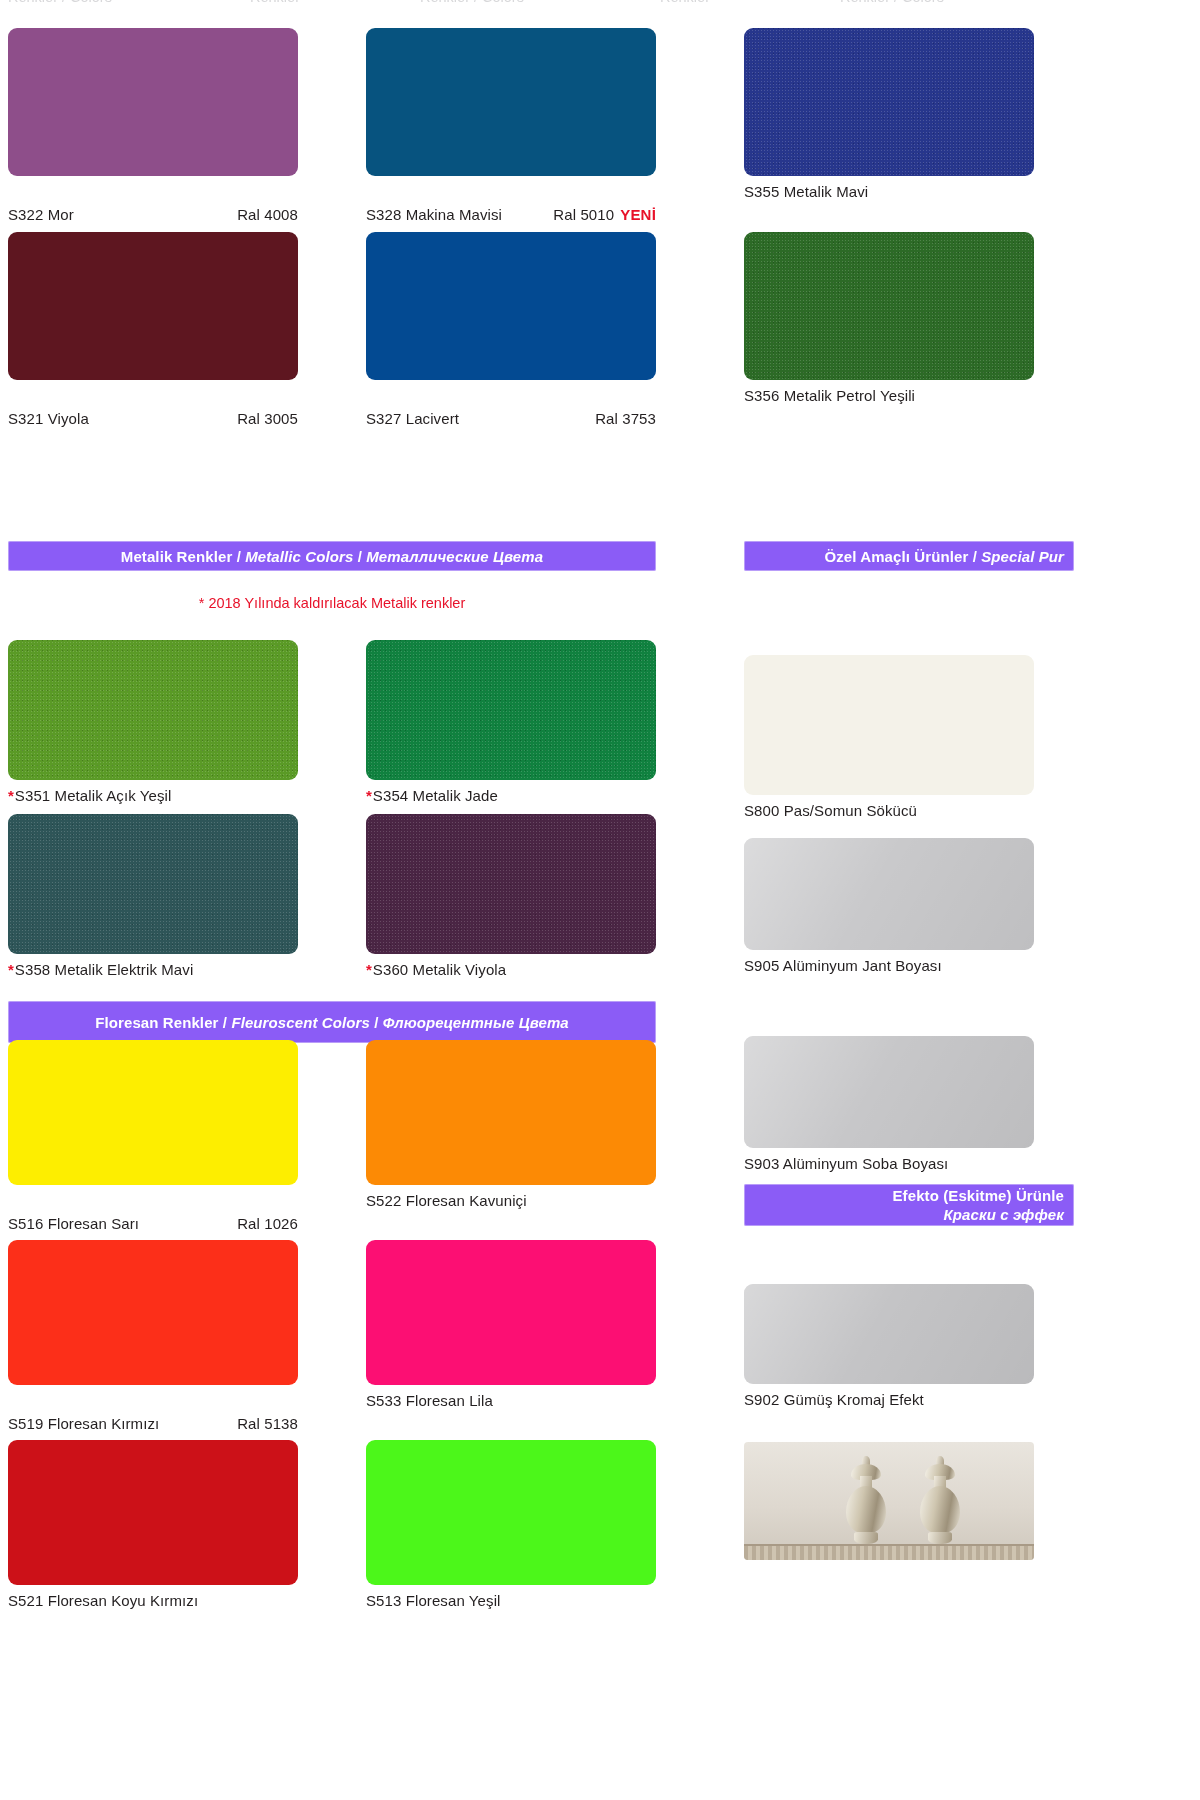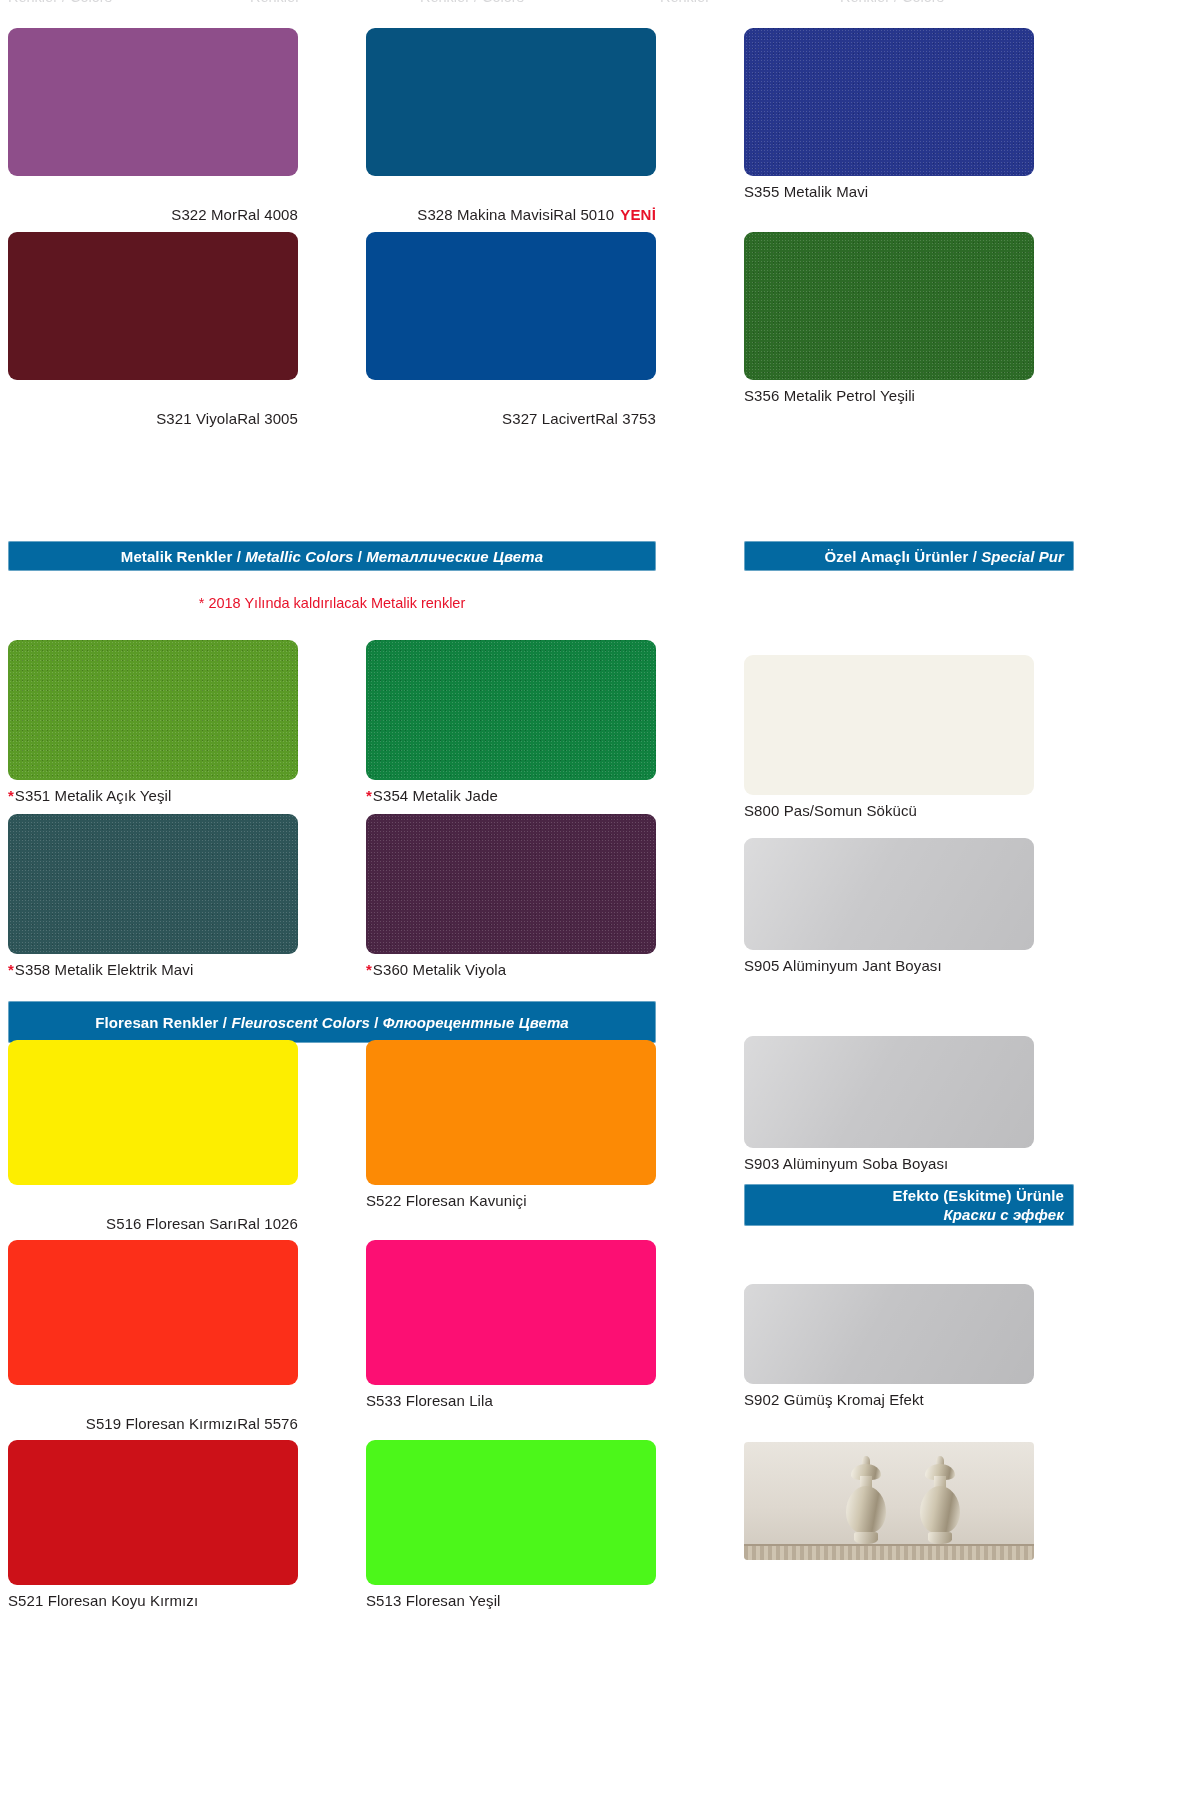--- a/index.html
+++ b/index.html
@@ -82,21 +82,21 @@
     content: "";
     position: absolute;
     inset: 0;
     background: linear-gradient(120deg, rgba(255,255,255,.35) 0%, rgba(255,255,255,0) 45%, rgba(0,0,0,.05) 100%);
   }
 
   
   .caption {
     display: flex;
     align-items: baseline;
-    justify-content: flex-end;
+    justify-content: space-between;
     width: 290px;
     padding-top: 6px;
     font-size: 15px;
     line-height: 19px;
     color: #231f20;
     white-space: nowrap;
   }
   .cap-name { letter-spacing: .1px; }
   .cap-ral  { letter-spacing: .1px; margin-top: 23px; }
   .cap-flag {
@@ -111,21 +111,21 @@
     margin-right: 1px;
   }
   .cap-left { display: flex; align-items: baseline; }
 
   
   .caption.single { justify-content: flex-start; }
 
   
   .banner {
     position: absolute;
-    background: #0369a1;
+    background: #8b5cf6;
     color: #ffffff;
     border-radius: 2px;
     display: flex;
     align-items: center;
     justify-content: center;
     text-align: center;
     padding: 0 10px;
     box-shadow: 0 0 0 1px rgba(255,255,255,.4) inset;
   }
   .banner .btext {
@@ -289,21 +289,21 @@
         <span class="cap-ral">Ral 1026</span>
       </div>
     </div>
 
     <div class="entry" style="top:1240px">
       <div class="swatch h145" style="background:#fc2f19"></div>
       <div class="caption">
         <span class="cap-left">
           <span class="cap-name">S519 Floresan Kırmızı</span>
         </span>
-        <span class="cap-ral">Ral 5576</span>
+        <span class="cap-ral">Ral 5138</span>
       </div>
     </div>
 
     <div class="entry" style="top:1440px">
       <div class="swatch h145" style="background:#cc1118"></div>
       <div class="caption single">
         <span class="cap-left">
           <span class="cap-name">S521 Floresan Koyu Kırmızı</span>
         </span>
       </div>

